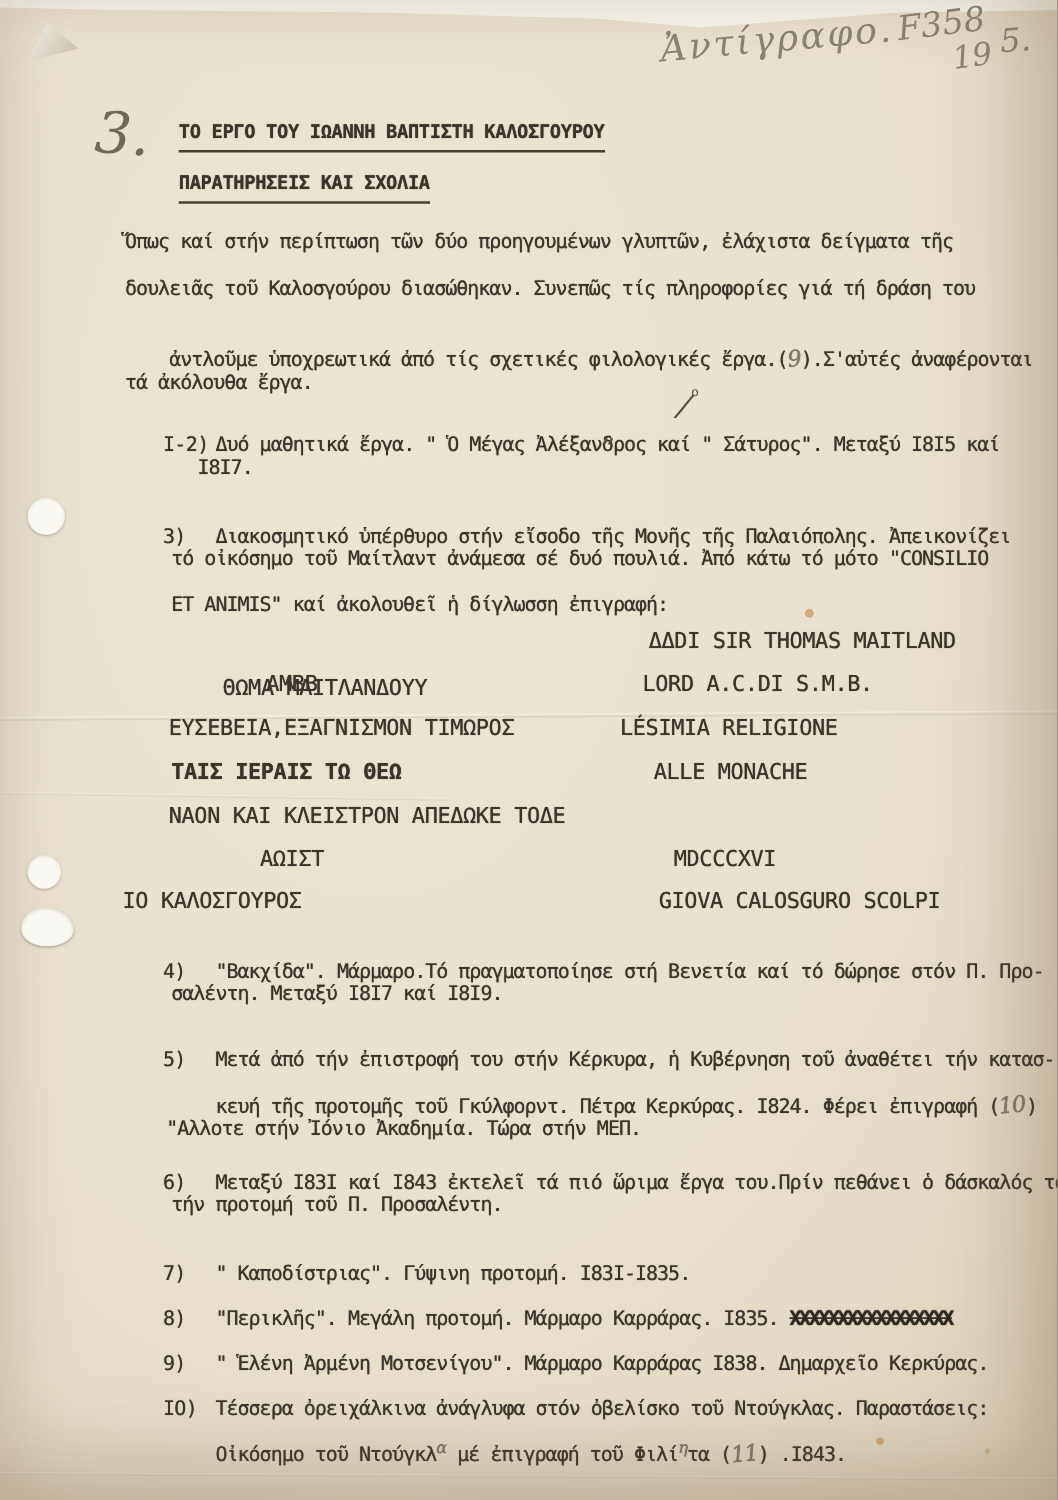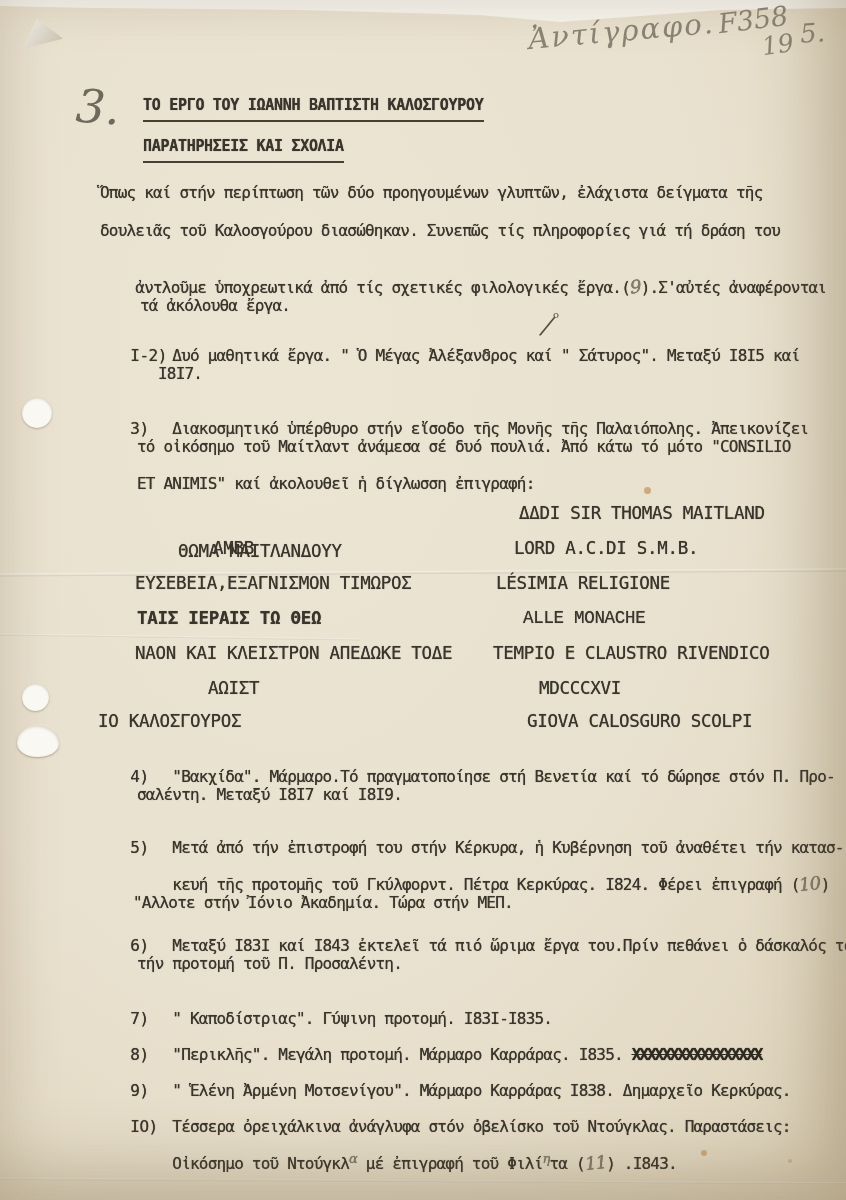--- a/index.html
+++ b/index.html
@@ -96,21 +96,21 @@
   <div class="hand" style="left:762px; top:30px; font-size:25px; transform:rotate(-8deg);">19</div>
 
   <div class="line heading" style="left:143px; top:96px;">ΤΟ ΕΡΓΟ ΤΟΥ ΙΩΑΝΝΗ ΒΑΠΤΙΣΤΗ ΚΑΛΟΣΓΟΥΡΟΥ</div>
   <div class="line heading" style="left:143px; top:137px;">ΠΑΡΑΤΗΡΗΣΕΙΣ ΚΑΙ ΣΧΟΛΙΑ</div>
 
   <div class="line" style="left:100px; top:183px;">Ὅπως καί στήν περίπτωση τῶν δύο προηγουμένων γλυπτῶν, ἐλάχιστα δείγματα τῆς</div>
   <div class="line" style="left:100px; top:221px;">δουλειᾶς τοῦ Καλοσγούρου διασώθηκαν. Συνεπῶς τίς πληροφορίες γιά τή δράση του</div>
   <div class="line" style="left:100px; top:259px;">
     <span>ἀντλοῦμε ὑποχρεωτικά ἀπό τίς σχετικές φιλολογικές ἔργα.(</span><span class="pencil-ref">9</span><span>).Σ'αὐτές ἀναφέρονται</span>
   </div>
-  <div class="line" style="left:100px; top:296px;margin-left:40px;">τά ἀκόλουθα ἔργα.</div>
+  <div class="line" style="left:100px; top:296px;">τά ἀκόλουθα ἔργα.</div>
 
   <div class="line" style="left:95px; top:327px;">
     <span class="num">I-2)</span><span>Δυό μαθητικά ἔργα. " Ὁ Μέγας Ἀλέξανδρος καί " Σάτυρος". Μεταξύ I8I5 καί</span>
   </div>
   <div class="line" style="left:158px; top:364px;">I8I7.</div>
   <div class="caret" style="left:481px; top:334px; font-size:22px;">„</div>
   <div class="caret" style="left:553px; top:309px; font-size:10px;">ο</div>
   <div class="caret" style="left:545px; top:311px; font-size:27px; transform:rotate(8deg);">⁄</div>
 
   <div class="line" style="left:95px; top:400px;">
@@ -123,22 +123,21 @@
   <div class="line inscr" style="left:213px; top:539px;">ΑΜΒΒ</div>
   <div class="line inscr" style="left:135px; top:574px;">ΕΥΣΕΒΕΙΑ,ΕΞΑΓΝΙΣΜΟΝ ΤΙΜΩΡΟΣ</div>
   <div class="line inscr" style="left:137px; top:609px;font-weight:bold;">ΤΑΙΣ ΙΕΡΑΙΣ ΤΩ ΘΕΩ</div>
   <div class="line inscr" style="left:135px; top:644px;">ΝΑΟΝ ΚΑΙ ΚΛΕΙΣΤΡΟΝ ΑΠΕΔΩΚΕ ΤΟΔΕ</div>
   <div class="line inscr" style="left:208px; top:679px;">ΑΩΙΣΤ</div>
   <div class="line inscr" style="left:98px;  top:712px;">ΙΟ ΚΑΛΟΣΓΟΥΡΟΣ</div>
 
   <div class="line inscr" style="left:497px; top:504px;margin-left:22px;">ΔΔDI SIR THOMAS MAITLAND</div>
   <div class="line inscr" style="left:514px; top:539px;">LORD A.C.DI S.M.B.</div>
   <div class="line inscr" style="left:496px; top:574px;">LÉSIMIA RELIGIONE</div>
-  <div class="line inscr" style="left:523px; top:609px;font-family:Liberation Mono, monospace;">ALLE MONACHE</div>
-  <div class="line inscr" style="left:493px; top:644px;">TEMPIO E CLAUSTRO RIVENDICO</div>
+  <div class="line inscr" style="left:523px; top:609px;">ALLE MONACHE</div>
   <div class="line inscr" style="left:539px; top:679px;">MDCCCXVI</div>
   <div class="line inscr" style="left:527px; top:712px;">GIOVA CALOSGURO SCOLPI</div>
 
   <div class="line" style="left:95px; top:748px;">
     <span class="num">4)</span><span>"Βακχίδα". Μάρμαρο.Τό πραγματοποίησε στή Βενετία καί τό δώρησε στόν Π. Προ-</span>
   </div>
   <div class="line" style="left:137px; top:785px;">σαλέντη. Μεταξύ I8I7 καί I8I9.</div>
 
   <div class="line" style="left:95px; top:819px;">
     <span class="num">5)</span><span>Μετά ἀπό τήν ἐπιστροφή του στήν Κέρκυρα, ἡ Κυβέρνηση τοῦ ἀναθέτει τήν κατασ-</span>

